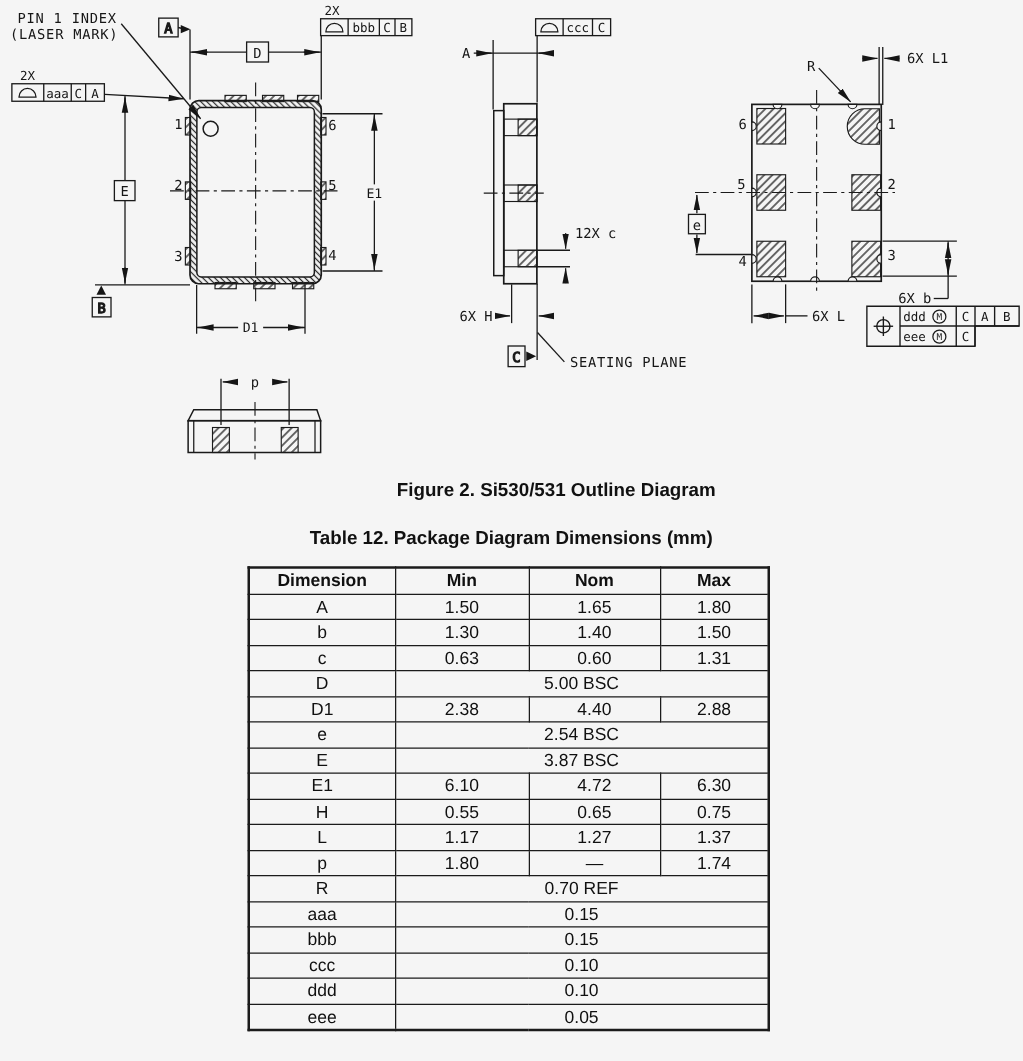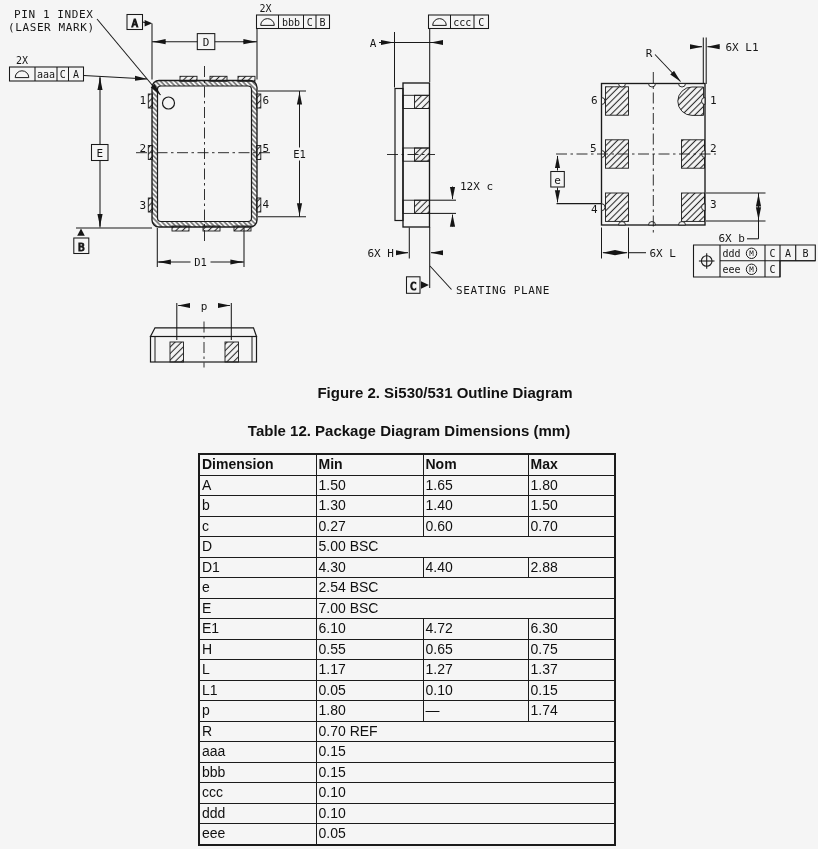--- a/index.html
+++ b/index.html
@@ -20,21 +20,21 @@
   }
   .caption{top:384px;margin-left:36px;}
   .tbl-title{top:422px;}
   table.dims{
     position:absolute;left:198px;top:453px;width:416px;
     border-collapse:collapse;table-layout:fixed;
     border:2px solid #1b1b1b;
   }
   table.dims th, table.dims td{
     border:1.5px solid #1b1b1b;
-    font-size:14px;text-align:left;vertical-align:middle;
+    font-size:14px;text-align:center;vertical-align:middle;
     height:17.5px;line-height:17.5px;padding:1px 2px;
     font-weight:normal;color:#101010;
   }
   table.dims th{font-weight:bold;}
 </style>
 </head>
 <body>
 
 
 
@@ -361,67 +361,61 @@
         <td>1.80</td>
       </tr>
       <tr>
         <td>b</td>
         <td>1.30</td>
         <td>1.40</td>
         <td>1.50</td>
       </tr>
       <tr>
         <td>c</td>
-        <td>0.27</td>
+        <td>0.63</td>
         <td>0.60</td>
-        <td>0.70</td>
+        <td>1.31</td>
       </tr>
       <tr>
         <td>D</td>
         <td colspan="3">5.00 BSC</td>
       </tr>
       <tr>
         <td>D1</td>
-        <td>4.30</td>
+        <td>2.38</td>
         <td>4.40</td>
         <td>2.88</td>
       </tr>
       <tr>
         <td>e</td>
         <td colspan="3">2.54 BSC</td>
       </tr>
       <tr>
         <td>E</td>
-        <td colspan="3">7.00 BSC</td>
+        <td colspan="3">3.87 BSC</td>
       </tr>
       <tr>
         <td>E1</td>
         <td>6.10</td>
         <td>4.72</td>
         <td>6.30</td>
       </tr>
       <tr>
         <td>H</td>
         <td>0.55</td>
         <td>0.65</td>
         <td>0.75</td>
       </tr>
       <tr>
         <td>L</td>
         <td>1.17</td>
         <td>1.27</td>
         <td>1.37</td>
       </tr>
       <tr>
-        <td>L1</td>
-        <td>0.05</td>
-        <td>0.10</td>
-        <td>0.15</td>
-      </tr>
-      <tr>
         <td>p</td>
         <td>1.80</td>
         <td>—</td>
         <td>1.74</td>
       </tr>
       <tr>
         <td>R</td>
         <td colspan="3">0.70 REF</td>
       </tr>
       <tr>

